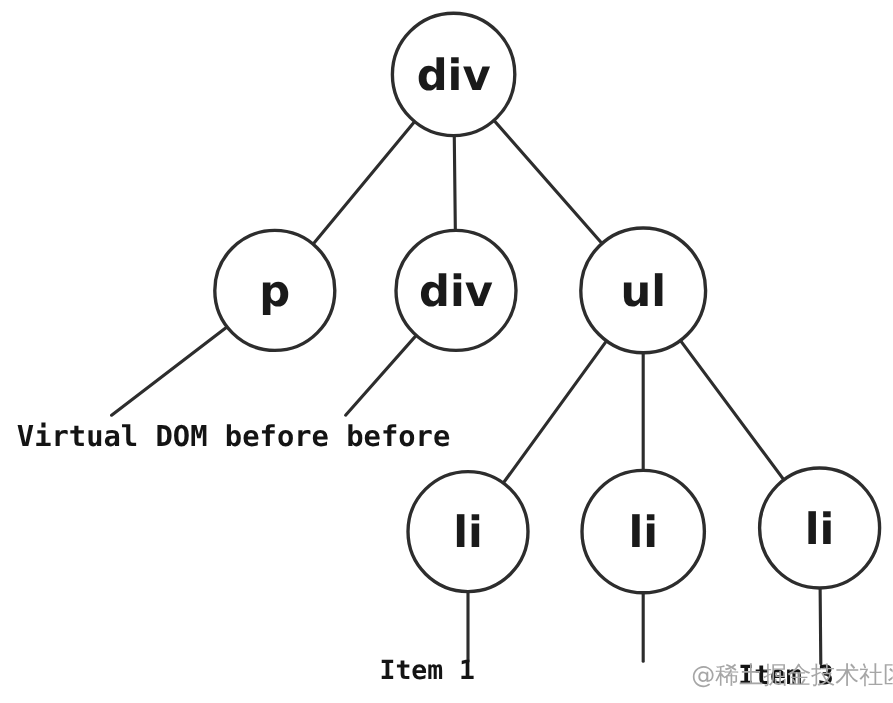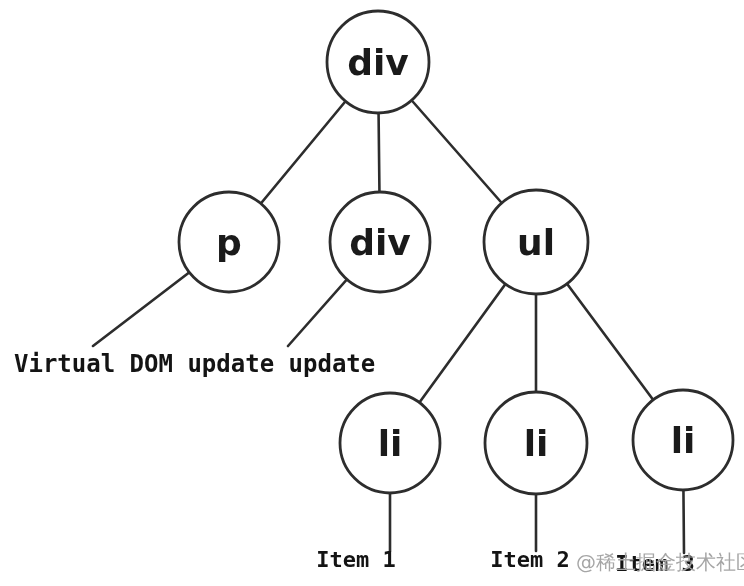--- a/index.html
+++ b/index.html
@@ -85,23 +85,22 @@
       <circle cx="536" cy="242" r="52" fill="#ffffff" stroke="#2d2d2d" stroke-width="2.8"></circle>
       <text x="536" y="242" dy="0.36em" text-anchor="middle" class="node-label">ul</text>
       <circle cx="390" cy="443" r="50" fill="#ffffff" stroke="#2d2d2d" stroke-width="2.8"></circle>
       <text x="390" y="443" dy="0.36em" text-anchor="middle" class="node-label">li</text>
       <circle cx="536" cy="443" r="51" fill="#ffffff" stroke="#2d2d2d" stroke-width="2.8"></circle>
       <text x="536" y="443" dy="0.36em" text-anchor="middle" class="node-label">li</text>
       <circle cx="683" cy="440" r="50" fill="#ffffff" stroke="#2d2d2d" stroke-width="2.8"></circle>
       <text x="683" y="440" dy="0.36em" text-anchor="middle" class="node-label">li</text>
     </svg>
 
-  <div id="caption" class="mono-label">Virtual DOM update update</div>
+  <div id="caption" class="mono-label">Virtual DOM before before</div>
 
   <div id="item-1" class="mono-label item-label">Item 1</div>
 
-  <div id="item-2" class="mono-label item-label">Item 2</div>
 
   <div id="item-3" class="mono-label item-label">Item 3</div>
 
   <div id="watermark">@稀土掘金技术社区</div>
 
 </div>
 
 </body></html>

